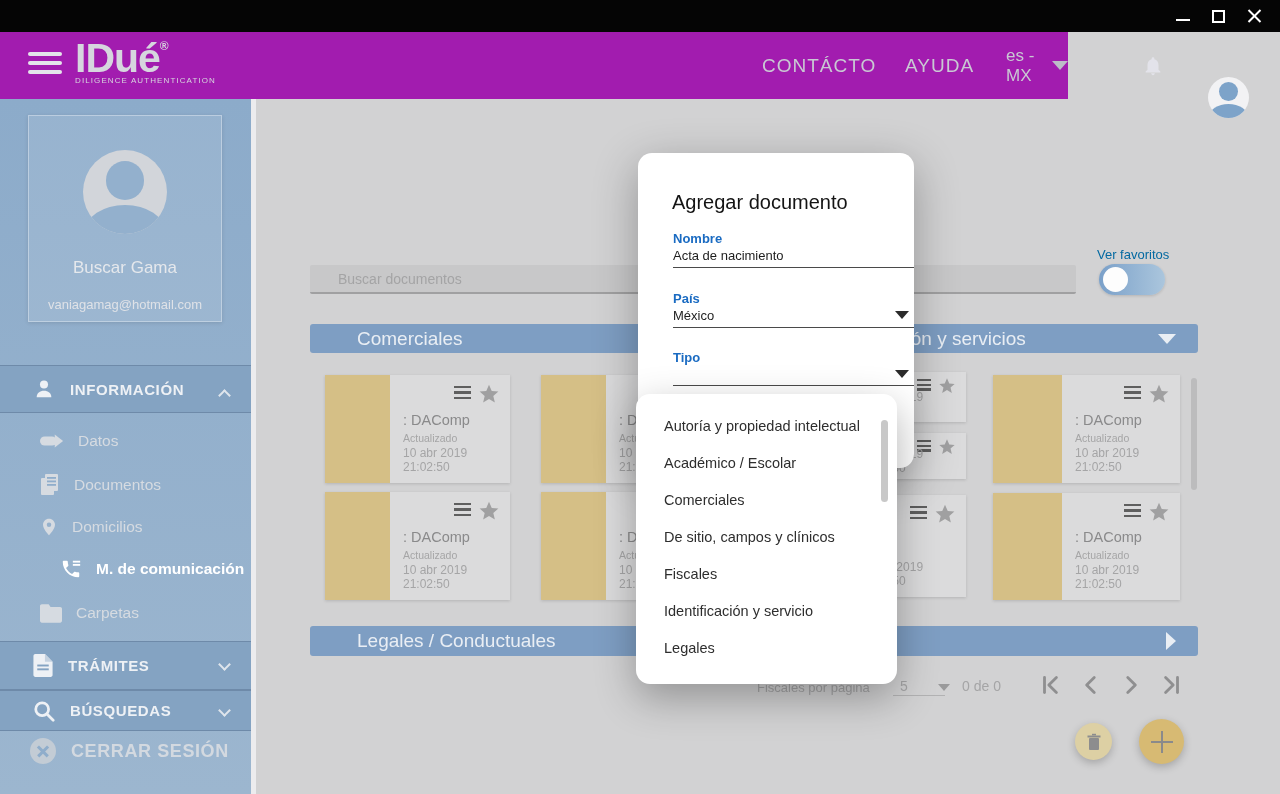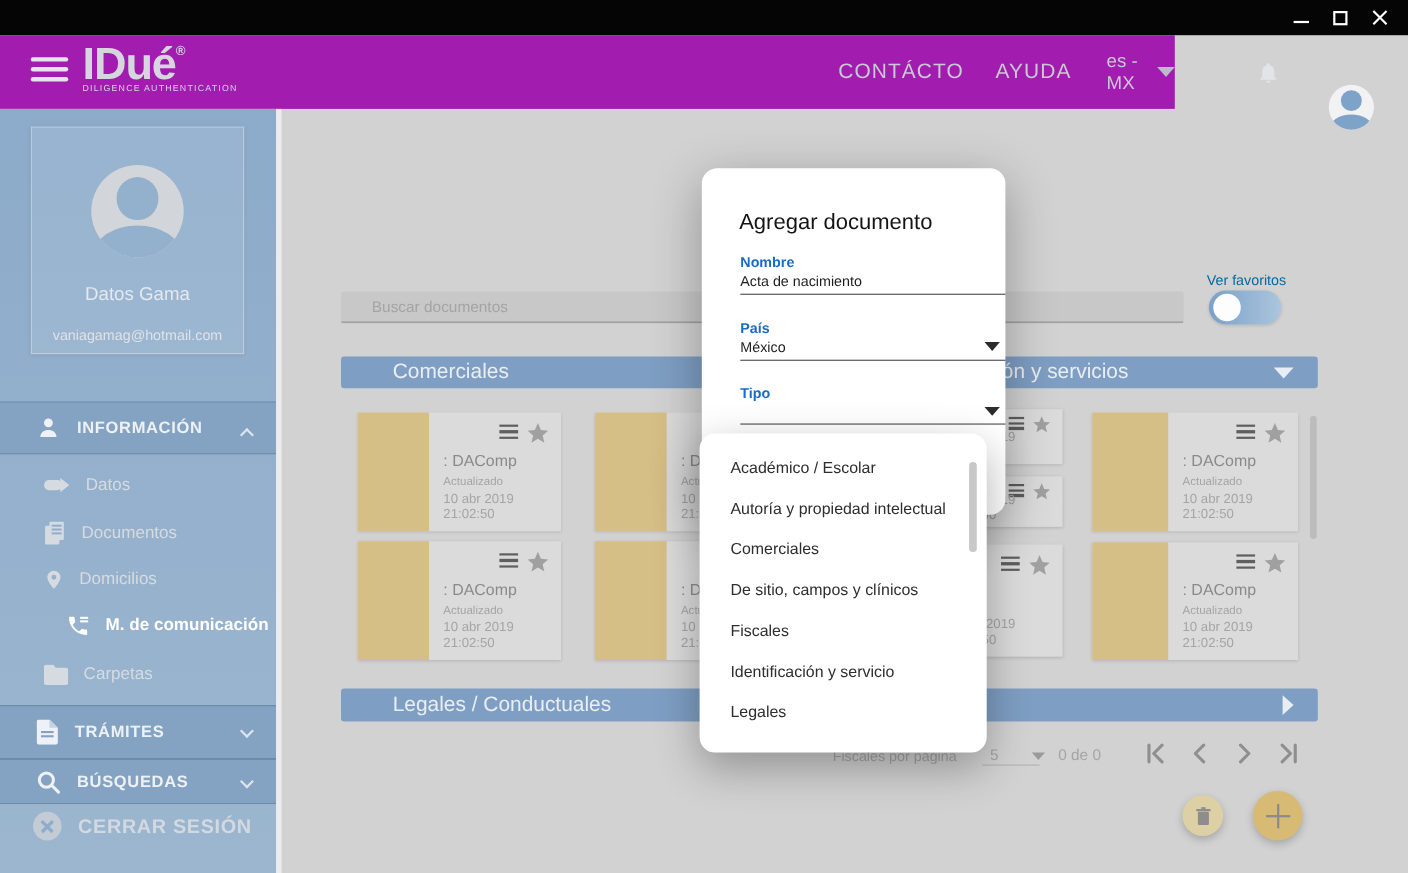--- a/index.html
+++ b/index.html
@@ -154,21 +154,21 @@
         <div class="shoulders"></div>
       </div>
   </div>
 
   <div class="sidebar">
     <div class="user-card">
       <div class="avatar user-avatar">
           <div class="head"></div>
           <div class="shoulders"></div>
         </div>
-      <div class="user-name">Datos Gama</div>
+      <div class="user-name">Buscar Gama</div>
       <div class="user-email">vaniagamag@hotmail.com</div>
     </div>
 
     <div class="band" style="top:266px;height:48px;">
       <svg class="sicon" width="22" height="22" viewBox="0 0 24 24" fill="#eef1f5">
           <circle cx="12" cy="7" r="4.4"></circle>
           <path d="M4 21c0-4.4 3.6-7 8-7s8 2.6 8 7z"></path>
         </svg>
       <span class="band-label">INFORMACIÓN</span>
       <span class="chev chev-up"></span>
@@ -479,22 +479,22 @@
     <div class="f-value" style="top:155px;">México</div>
     <span class="f-arrow" style="top:158px;"></span>
     <div class="f-line" style="top:174px;"></div>
 
     <div class="f-label" style="top:197px;">Tipo</div>
     <span class="f-arrow" style="top:217px;"></span>
     <div class="f-line" style="top:232px;"></div>
   </div>
 
   <div class="dropdown">
+    <div class="dd-item">Autoría y propiedad intelectual</div>
     <div class="dd-item">Académico / Escolar</div>
-    <div class="dd-item">Autoría y propiedad intelectual</div>
     <div class="dd-item">Comerciales</div>
     <div class="dd-item">De sitio, campos y clínicos</div>
     <div class="dd-item">Fiscales</div>
     <div class="dd-item">Identificación y servicio</div>
     <div class="dd-item">Legales</div>
     <div class="dd-thumb"></div>
   </div>
 
 </div>
 

